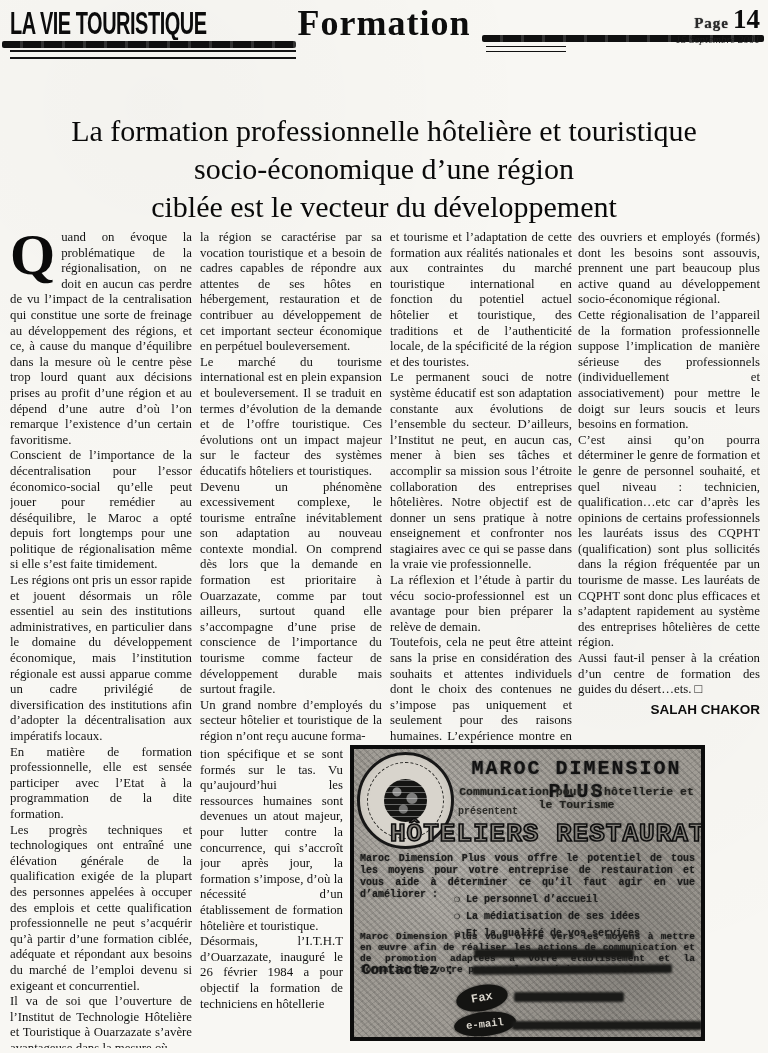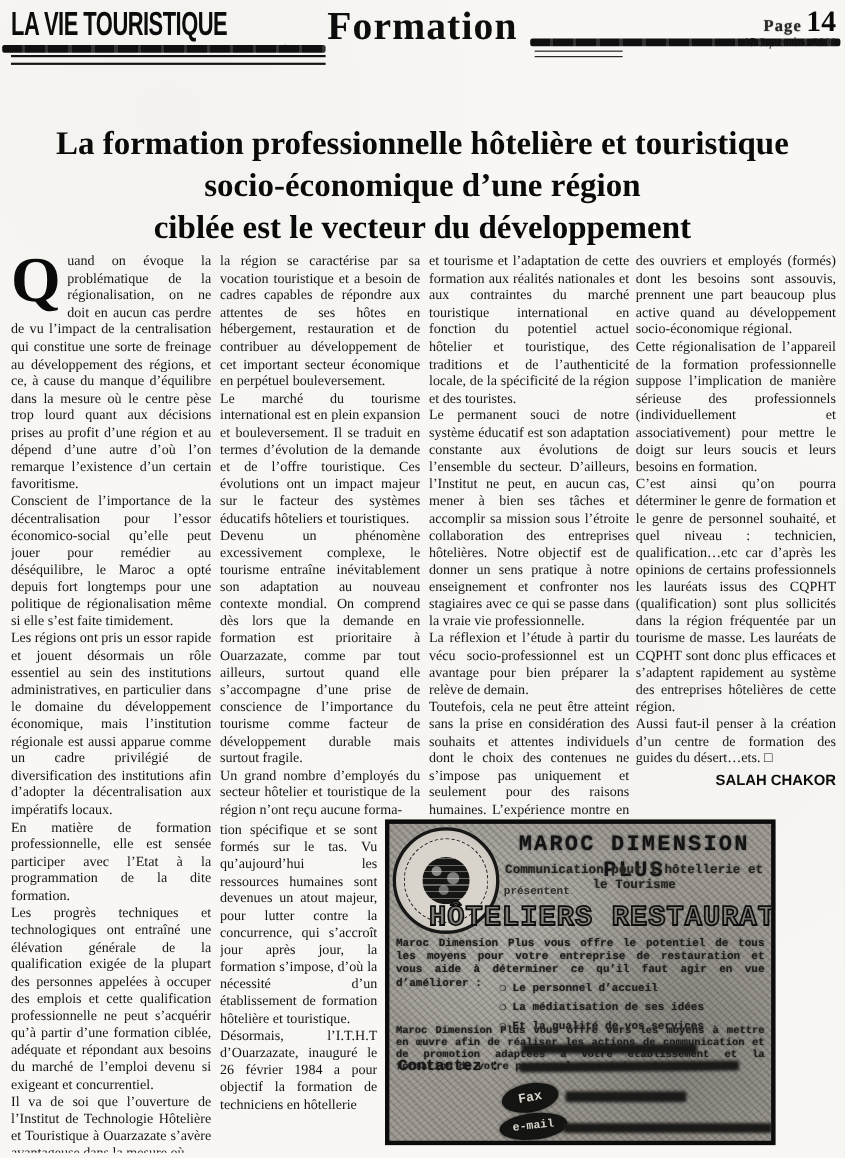--- a/index.html
+++ b/index.html
@@ -28,21 +28,21 @@
   .mini-rule{position:absolute;left:486px;top:46px;width:80px;height:4px;
     border-top:1.4px solid #111;border-bottom:1.4px solid #111;}
 
   .pageinfo{position:absolute;right:8px;top:4px;text-align:right;}
   .pageinfo .pword{font-weight:bold;font-size:15px;color:#2a2a2a;letter-spacing:1px;text-shadow:0 0 1px #555;}
   .pageinfo .pnum{font-weight:bold;font-size:27px;color:#0b0b0b;margin-left:4px;}
   .pageinfo .pdate{font-style:italic;font-size:11px;color:#1b1b1b;margin-top:-2px;}
 
   
   .headline{position:absolute;left:14px;right:14px;top:112px;text-align:center;}
-  .hl-line{font-weight:bold;font-size:30px;line-height:38px;color:#0a0a0a;
+  .hl-line{font-weight:normal;font-size:30px;line-height:38px;color:#0a0a0a;
     font-family:"Liberation Serif",serif;}
 
   
   .col{position:absolute;top:230px;font-size:12.8px;line-height:15.6px;
     text-align:justify;color:#141414;overflow:hidden;}
   .col p{margin:0;}
   #col1{left:10px;width:182px;height:818px;}
   #col2a{left:200px;width:182px;height:515px;}
   #col2b{position:absolute;left:200px;top:747px;width:143px;height:298px;
     font-size:12.8px;line-height:15.6px;text-align:justify;overflow:hidden;}

